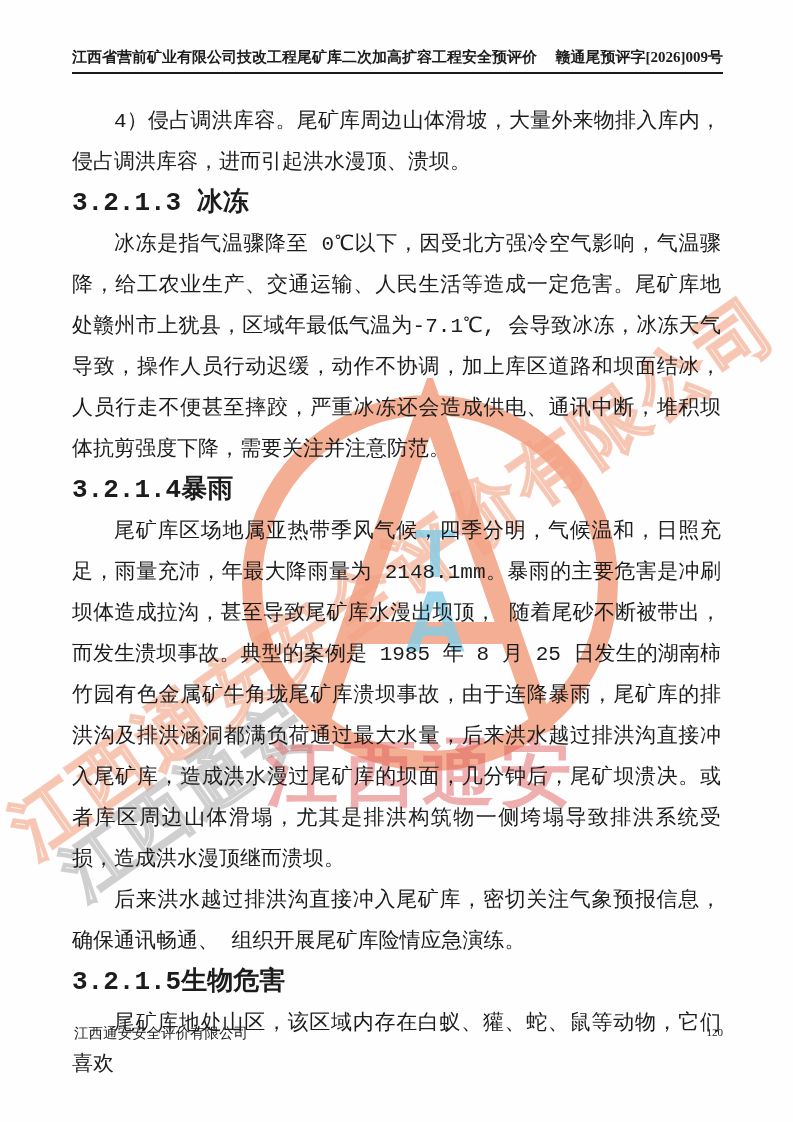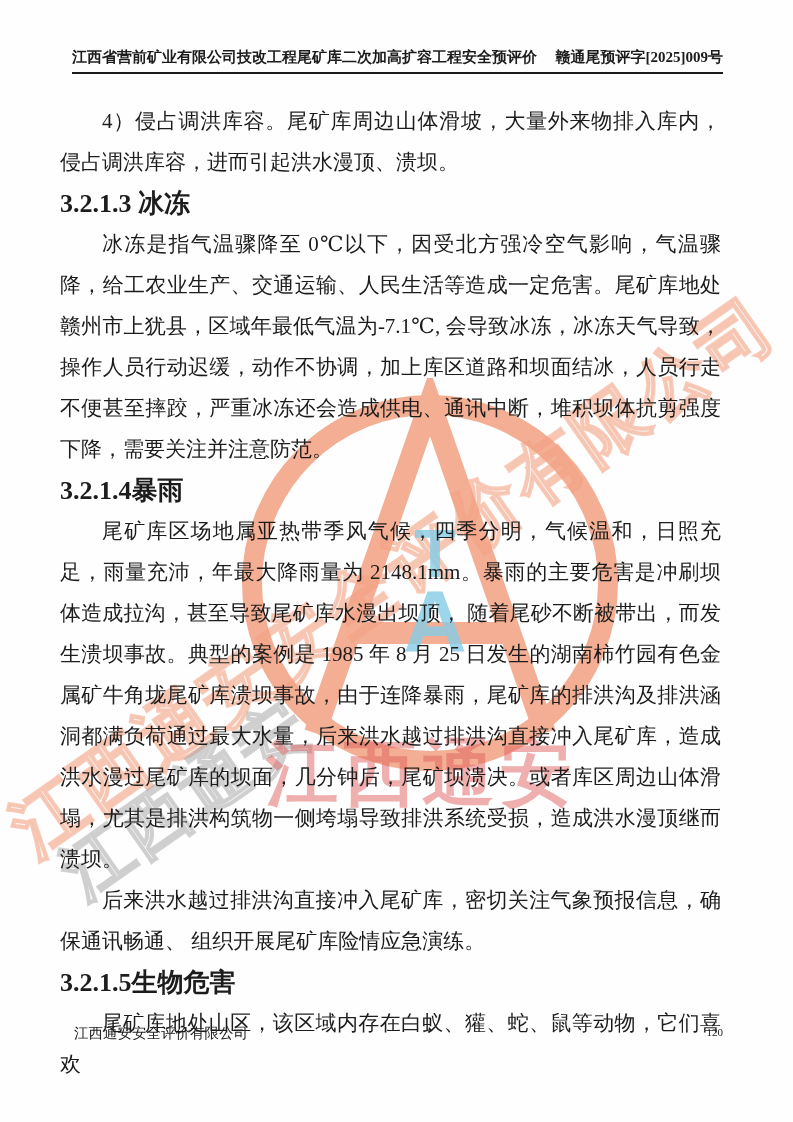--- a/index.html
+++ b/index.html
@@ -52,23 +52,23 @@
   .header{
     position:absolute;left:72px;right:70px;top:48px;
     display:flex;justify-content:space-between;align-items:flex-end;
     font-size:15px;font-weight:bold;
     padding-bottom:5px;border-bottom:2.5px solid #1b1b1b;gap:16px;
   }
   .header .left{letter-spacing:0;}
   .header .right{white-space:nowrap;}
 
   .doc-body{
-    position:absolute;left:60px;right:72px;top:101px;
+    position:absolute;left:72px;right:72px;top:101px;
     font-size:21px;line-height:41px;
-    text-align:justify;text-justify:inter-ideograph;
+    text-align:justify;text-justify:inter-ideograph;font-family:Liberation Mono, monospace;
   }
   .doc-body p{margin:0;text-indent:2em;}
   .doc-body .heading{
     margin:0;font-size:26px;font-weight:bold;line-height:41px;text-indent:0;
   }
 
   .footer-company{position:absolute;left:74px;top:1024px;font-size:14.5px;}
   .footer-page{position:absolute;right:70px;top:1026px;font-size:11px;}
 </style>
 </head>
@@ -87,21 +87,21 @@
       <span class="t">T</span>
       <span class="a">A</span>
     </div>
     <div class="wm-red">江西通安</div>
   </div>
 
   <div class="content-layer">
 
     <div class="header">
       <span class="left">江西省营前矿业有限公司技改工程尾矿库二次加高扩容工程安全预评价</span>
-      <span class="right">赣通尾预评字[2025]009号</span>
+      <span class="right">赣通尾预评字[2026]009号</span>
     </div>
 
     <div class="doc-body">
       <p>4）侵占调洪库容。尾矿库周边山体滑坡，大量外来物排入库内，侵占调洪库容，进而引起洪水漫顶、溃坝。</p>
       <div class="heading">3.2.1.3 冰冻</div>
       <p>冰冻是指气温骤降至 0℃以下，因受北方强冷空气影响，气温骤降，给工农业生产、交通运输、人民生活等造成一定危害。尾矿库地处赣州市上犹县，区域年最低气温为-7.1℃, 会导致冰冻，冰冻天气导致，操作人员行动迟缓，动作不协调，加上库区道路和坝面结冰，人员行走不便甚至摔跤，严重冰冻还会造成供电、通讯中断，堆积坝体抗剪强度下降，需要关注并注意防范。</p>
       <div class="heading">3.2.1.4暴雨</div>
       <p>尾矿库区场地属亚热带季风气候，四季分明，气候温和，日照充足，雨量充沛，年最大降雨量为 2148.1mm。暴雨的主要危害是冲刷坝体造成拉沟，甚至导致尾矿库水漫出坝顶， 随着尾砂不断被带出，而发生溃坝事故。典型的案例是 1985 年 8 月 25 日发生的湖南柿竹园有色金属矿牛角垅尾矿库溃坝事故，由于连降暴雨，尾矿库的排洪沟及排洪涵洞都满负荷通过最大水量，后来洪水越过排洪沟直接冲入尾矿库，造成洪水漫过尾矿库的坝面，几分钟后，尾矿坝溃决。或者库区周边山体滑塌，尤其是排洪构筑物一侧垮塌导致排洪系统受损，造成洪水漫顶继而溃坝。</p>
       <p>后来洪水越过排洪沟直接冲入尾矿库，密切关注气象预报信息，确保通讯畅通、 组织开展尾矿库险情应急演练。</p>
       <div class="heading">3.2.1.5生物危害</div>

